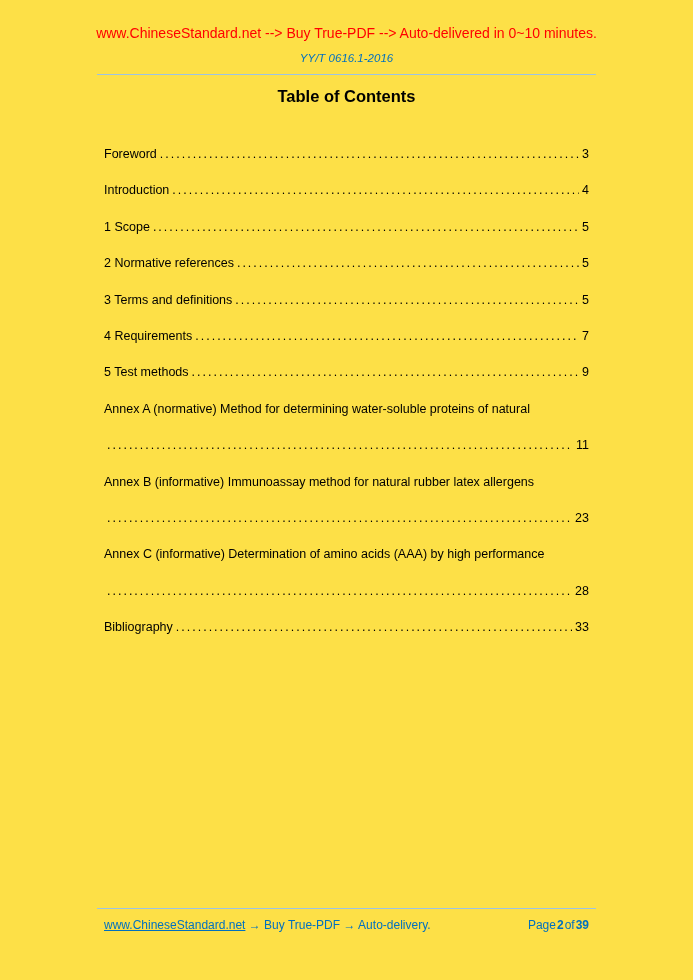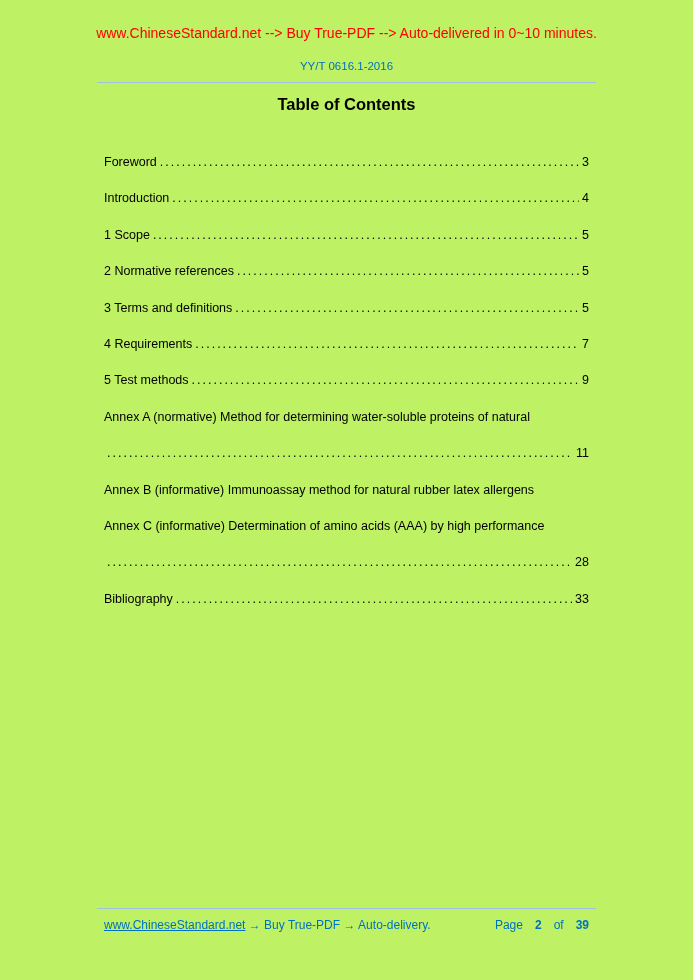--- a/index.html
+++ b/index.html
@@ -1,38 +1,39 @@
 <!DOCTYPE html>
 <html><head>
 <meta charset="utf-8">
 <style>
   * { box-sizing: border-box; }
   html, body { margin: 0; padding: 0; background: #ffffff; }
   .page {
     position: relative;
     width: 693px;
     height: 980px;
-    background: #bef264;
+    background: #fde047;
     font-family: "Liberation Sans", sans-serif;
     color: #000000;
     overflow: hidden;
   }
   .banner {
     padding-top: 25px;
     text-align: center;
     font-size: 14px;
     line-height: 17px;
     color: #ff0000;
   }
   .doc-code {
-    margin-top: 18px;
+    margin-top: 10px;
     text-align: center;
     font-size: 11.5px;
     line-height: 13px;
     color: #0070c0;
+    font-style: italic;
   }
   .top-rule {
     margin: 9px 97px 0 97px;
     border-top: 1px solid #9cc3e5;
     height: 0;
   }
   .page-title {
     margin-top: 12px;
     text-align: center;
     font-size: 16.5px;
@@ -71,21 +72,21 @@
     display: flex;
     justify-content: space-between;
     align-items: baseline;
     padding: 0 7px;
     font-size: 12px;
     line-height: 15px;
     color: #0070c0;
   }
   .footer-left span { white-space: pre; }
   .footer-link { text-decoration: underline; cursor: pointer; }
-  .footer-pages { display: flex; gap: 12px; }
+  .footer-pages { display: flex; gap: 1px; }
   .bold { font-weight: bold; }
 </style>
 </head>
 <body>
 
 <div class="page">
 
   <div class="banner">www.ChineseStandard.net --&gt; Buy True-PDF --&gt; Auto-delivered in 0~10 minutes.</div>
   <div class="doc-code">YY/T 0616.1-2016</div>
   <div class="top-rule"></div>
@@ -139,20 +140,25 @@
     <div class="toc-entry">
       <div class="toc-line">Annex A (normative) Method for determining water-soluble proteins of natural</div>
       <div class="toc-row">
         <span class="toc-dots"></span>
         <span class="toc-page"> 11</span>
       </div>
     </div>
 
     <div class="toc-entry">
       <div class="toc-line">Annex B (informative) Immunoassay method for natural rubber latex allergens</div>
+      <div class="toc-row">
+        <span class="toc-label"></span>
+        <span class="toc-dots"></span>
+        <span class="toc-page">23</span>
+      </div>
     </div>
 
     <div class="toc-entry">
       <div class="toc-line">Annex C (informative) Determination of amino acids (AAA) by high performance</div>
       <div class="toc-row">
         <span class="toc-dots"></span>
         <span class="toc-page">28</span>
       </div>
     </div>
 

